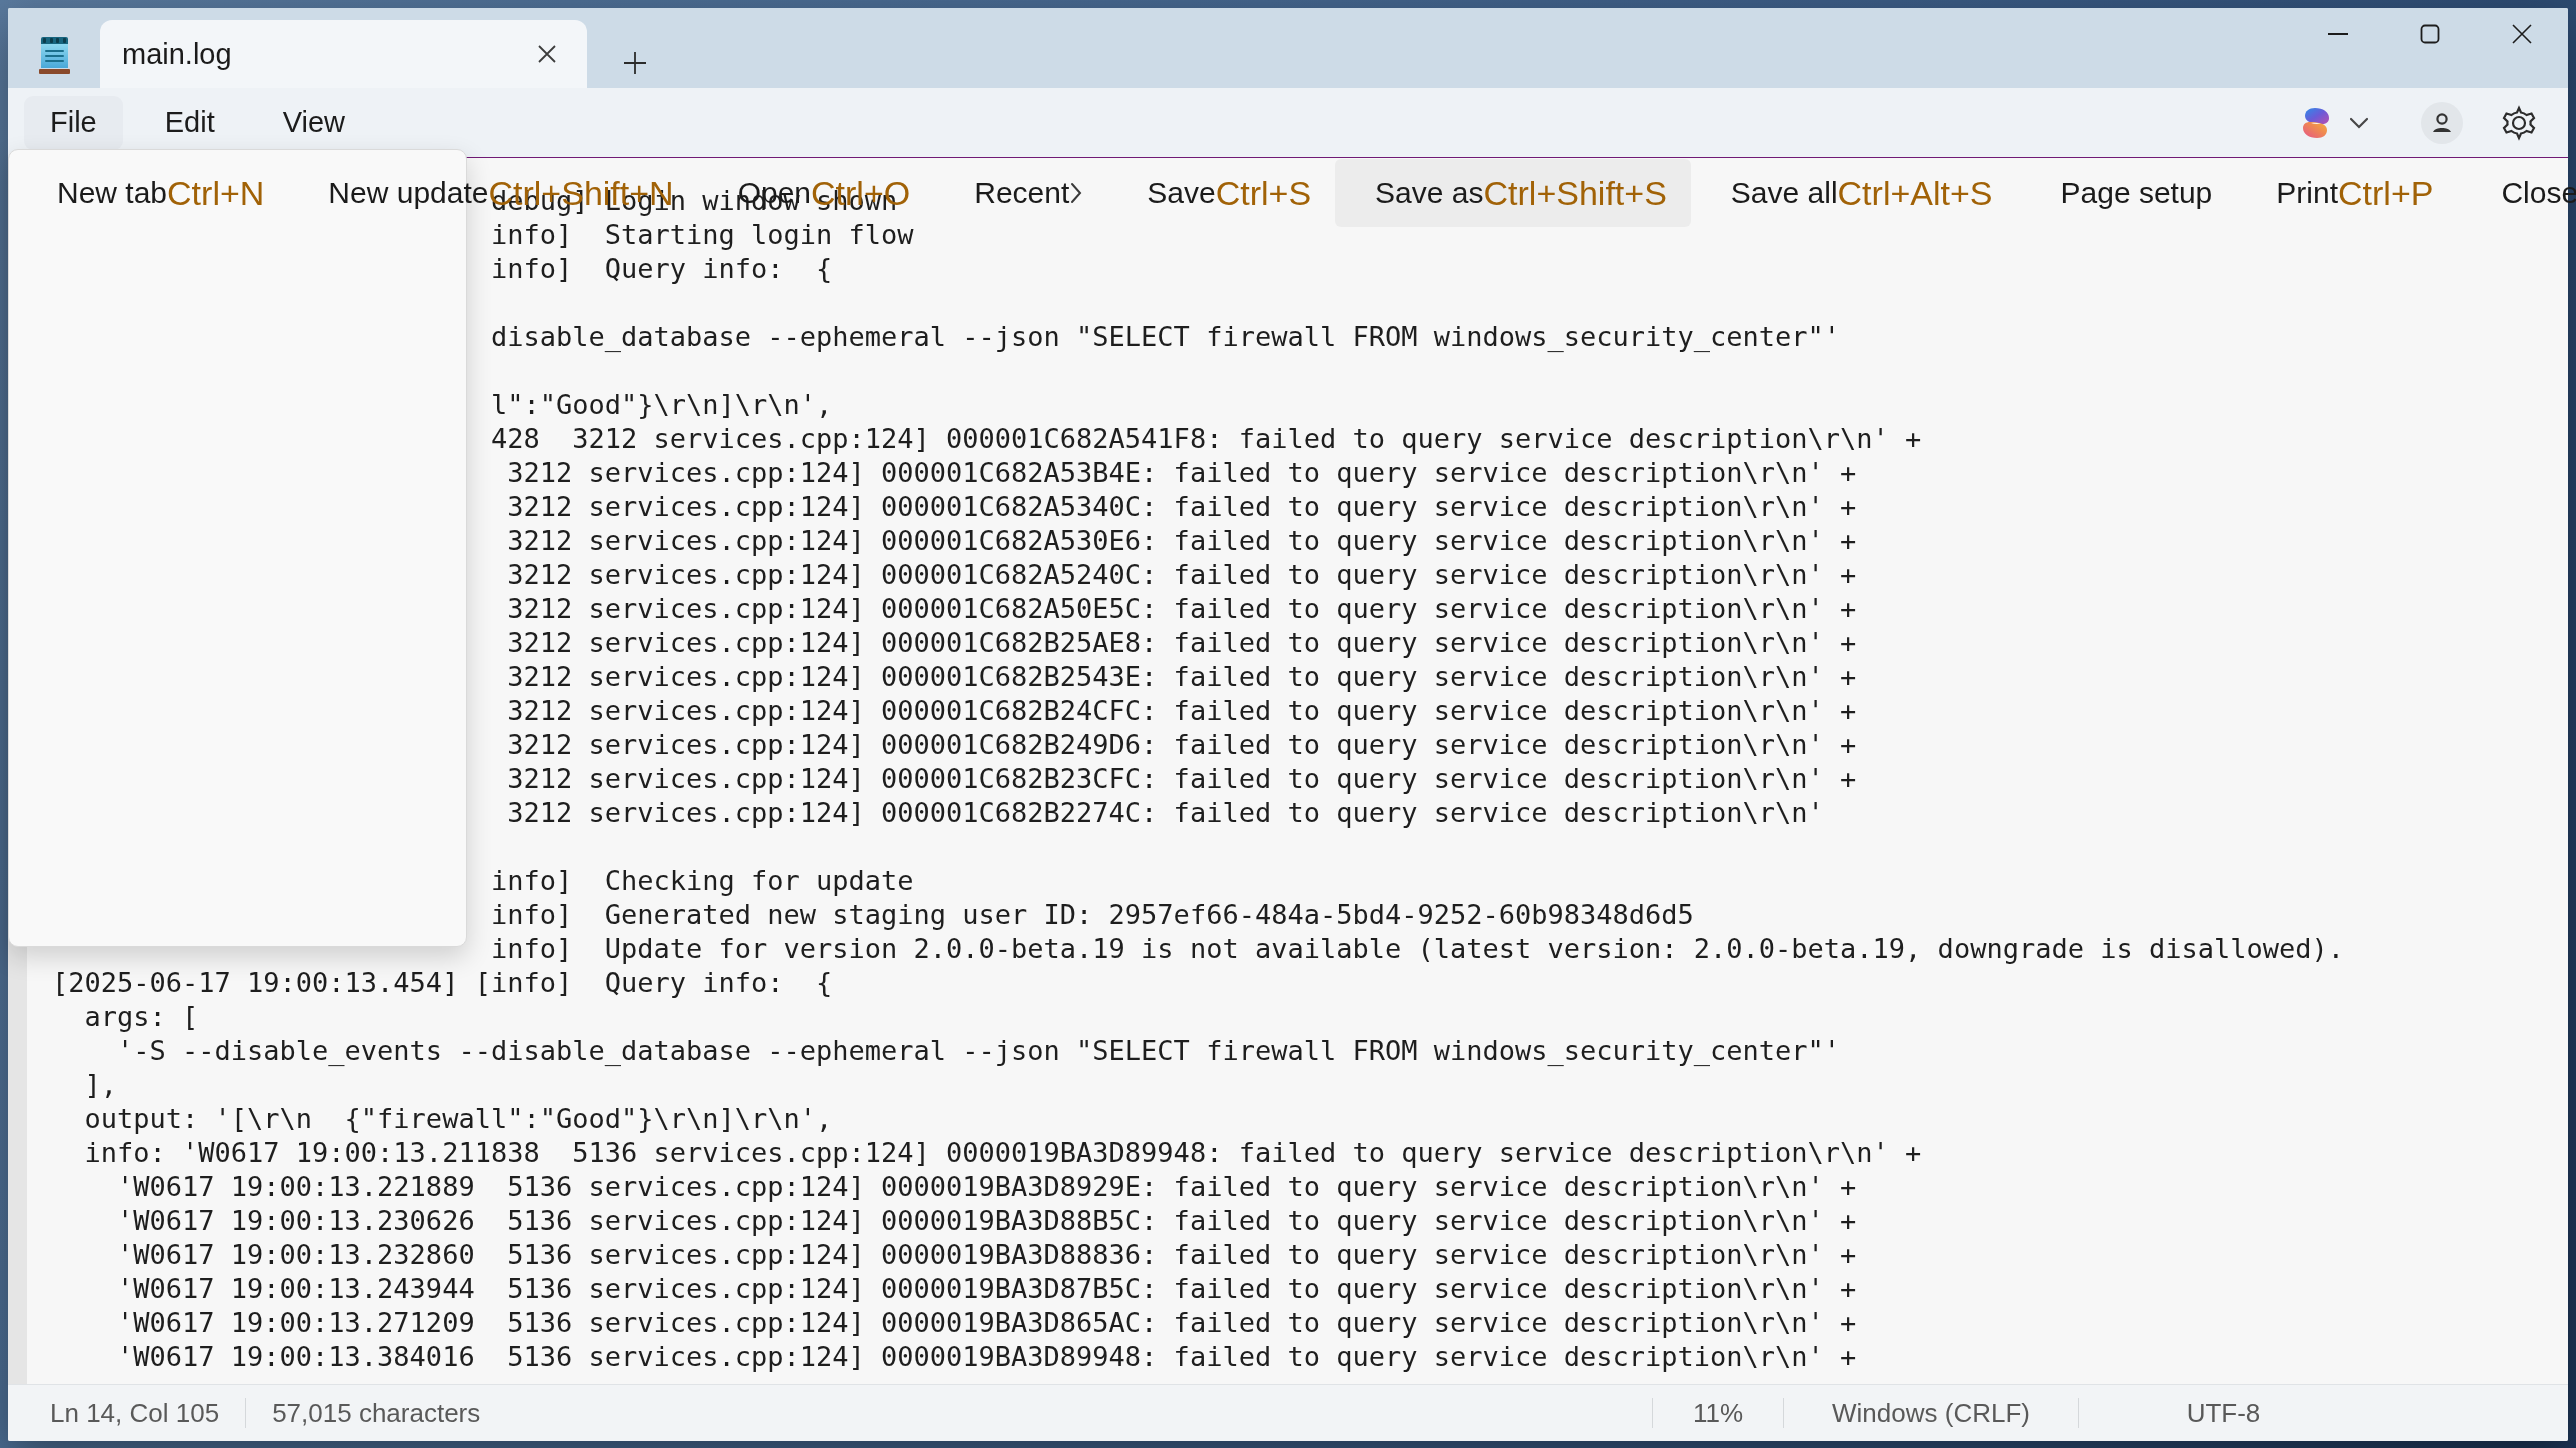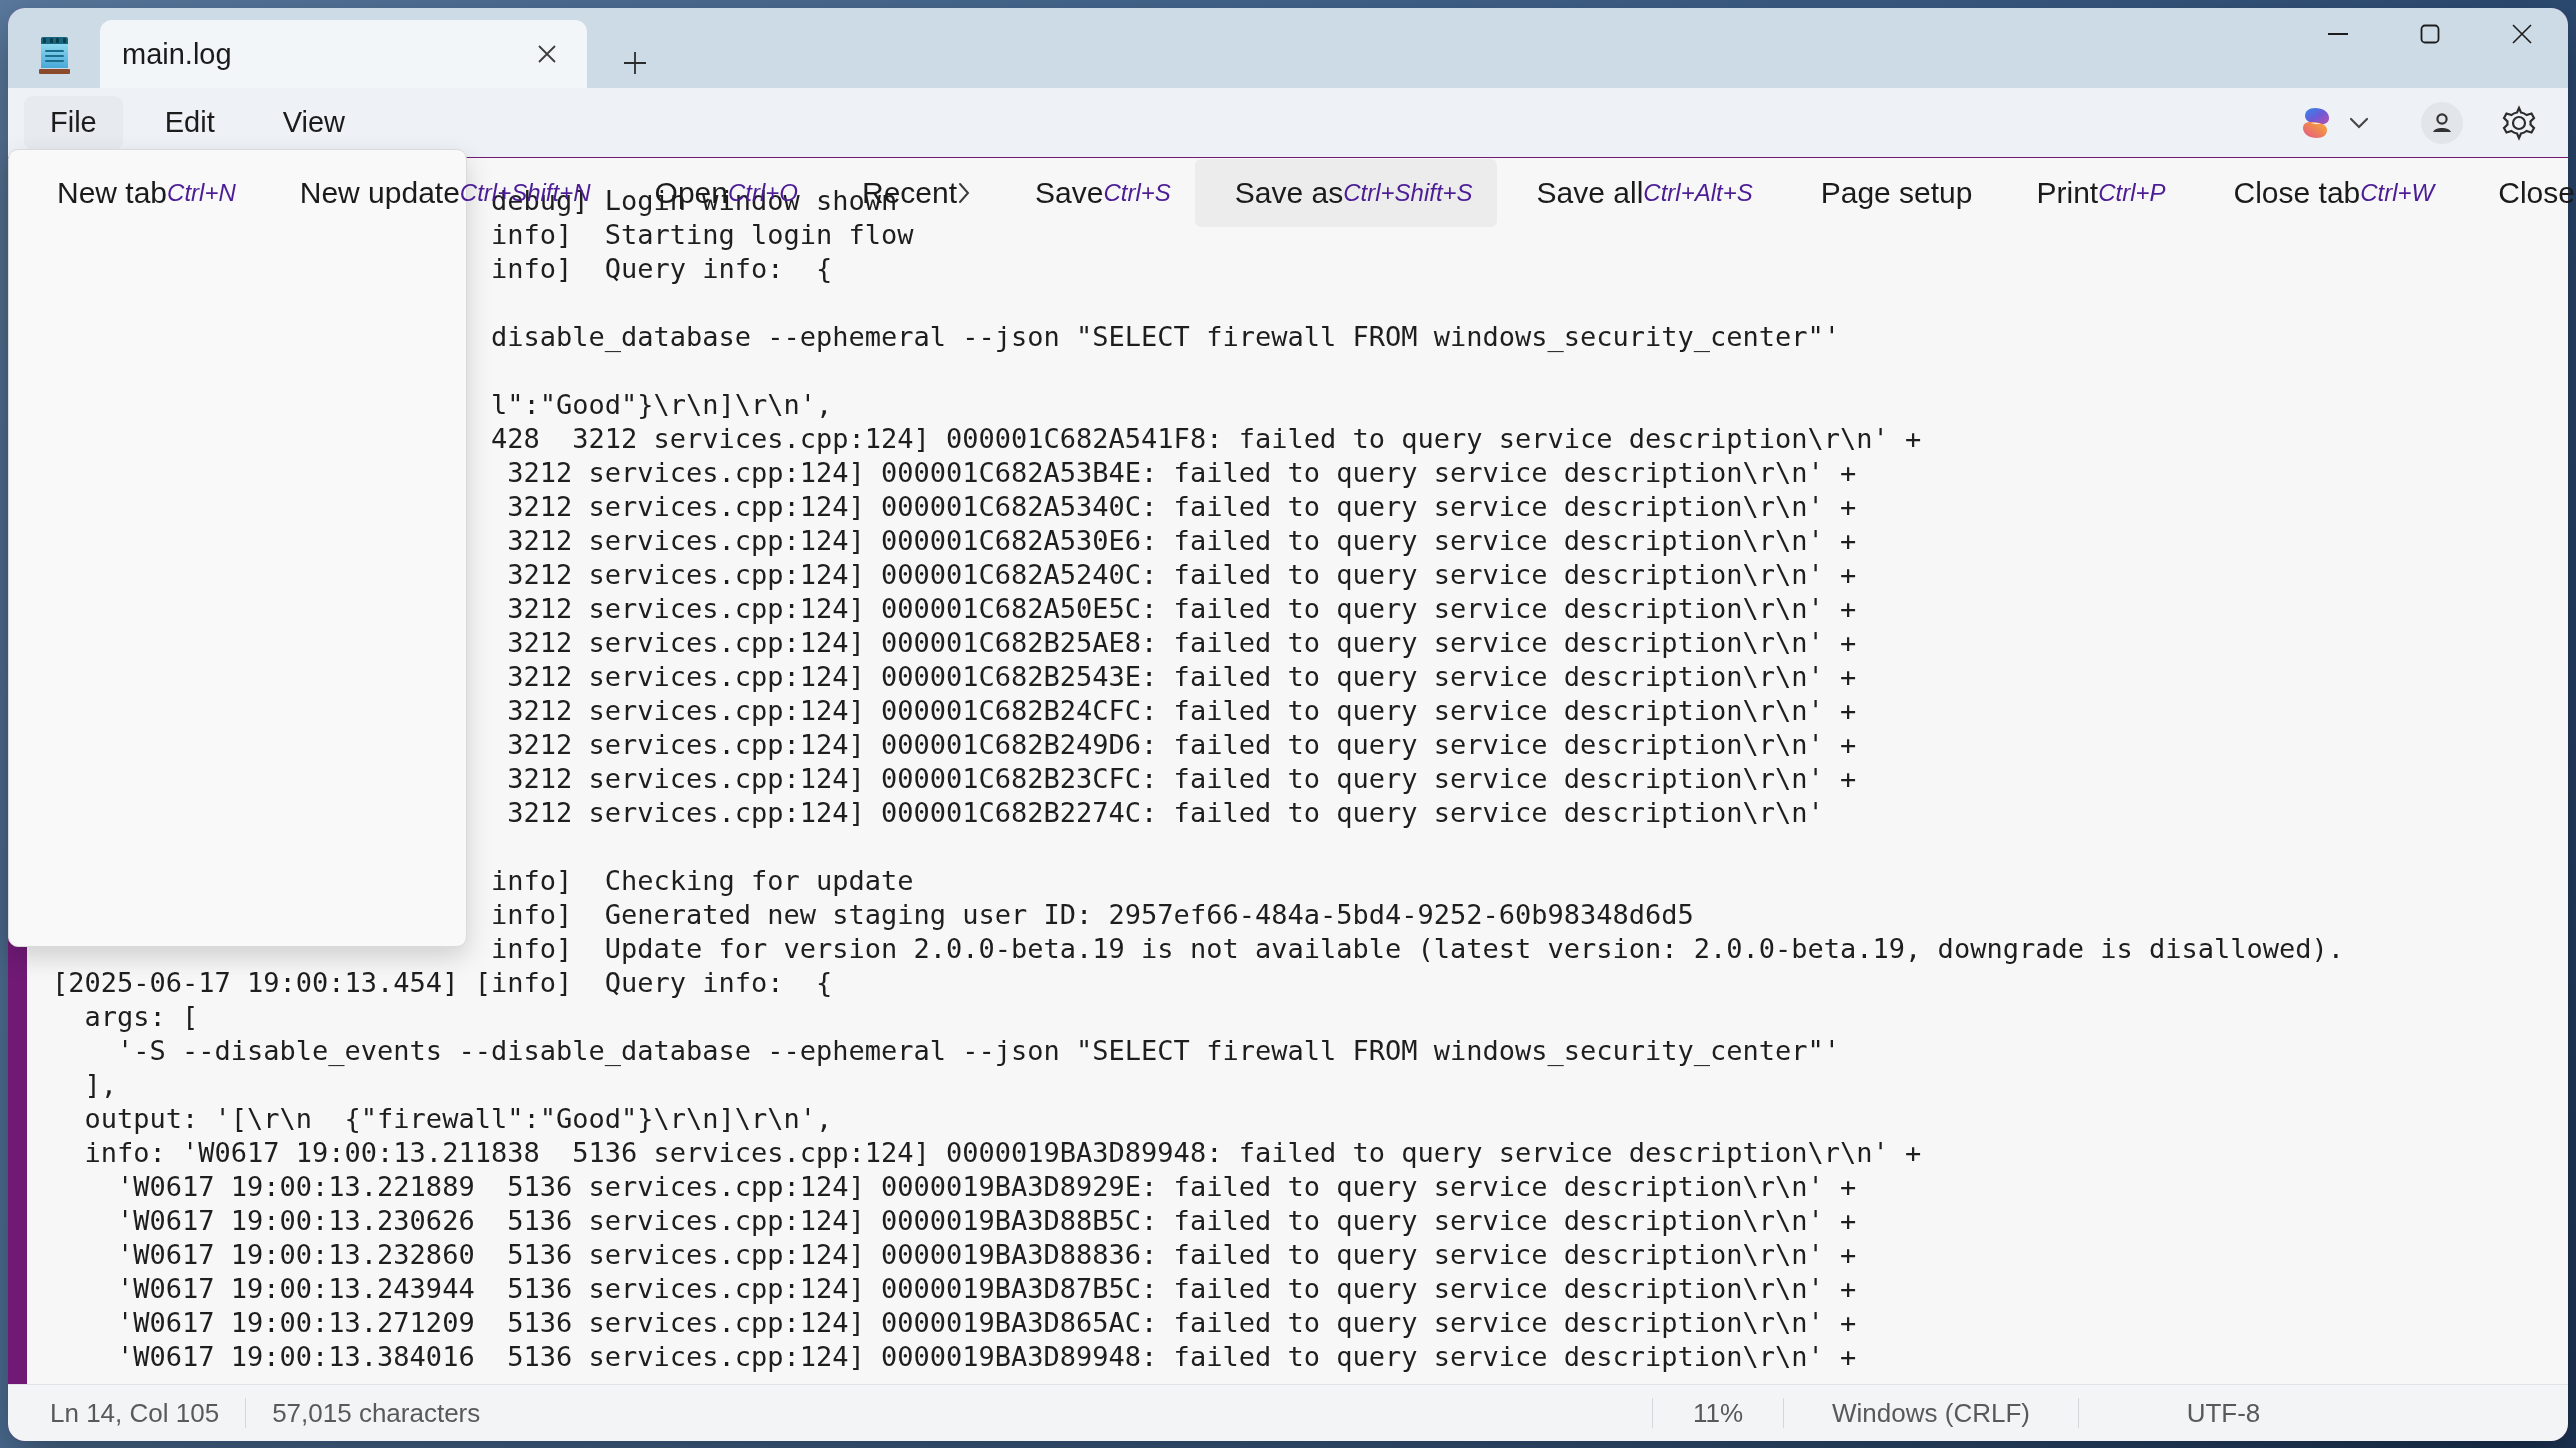--- a/index.html
+++ b/index.html
@@ -3,22 +3,22 @@
 <meta charset="utf-8">
 <style>
   html,body{margin:0;padding:0;}
   body{
     width:2576px;height:1449px;position:relative;overflow:hidden;
     background:linear-gradient(112deg,#5a7a9e 0%,#4d6e94 18%,#44658d 40%,#3a5a83 62%,#2c4a71 82%,#1d3557 100%);
     font-family:"Liberation Sans",sans-serif;
   }
   .window{
     position:absolute;left:8px;top:8px;width:2560px;height:1433px;
-    border-radius:17px;overflow:hidden;display:flex;flex-direction:column;
-    box-shadow:0 18px 50px rgba(0,0,0,.38);background:#701a75;
+    border-radius:2px;overflow:hidden;display:flex;flex-direction:column;
+    box-shadow:0 18px 50px rgba(0,0,0,.38);background:#e5e5e5;
   }
   
   .titlebar{height:80px;background:#cddbe7;position:relative;flex:0 0 auto;}
   .app-icon{position:absolute;left:33px;top:29px;width:27px;height:34px;}
   .app-icon .spiral{height:7px;background:#17657f;border-radius:2px 2px 0 0;display:flex;justify-content:space-around;align-items:center;}
   .app-icon .spiral i{width:3px;height:5px;background:#0b3d4d;border-radius:1px;}
   .app-icon .pad{height:21px;background:linear-gradient(180deg,#8ed8f0,#49a8d8);padding-top:3px;}
   .app-icon .pad i{display:block;height:2.5px;margin:2.5px 4px 0 4px;background:#1b6f8d;border-radius:1px;}
   .app-icon .base{height:5px;background:#8a4a2b;border-radius:1px;margin:1px -2px 0 -2px;}
   .tab{
@@ -66,21 +66,21 @@
     background:#f9f9f9;border:1px solid #dadada;border-radius:10px;
     box-shadow:0 10px 26px rgba(0,0,0,.16);padding:9px 8px;box-sizing:border-box;
     display:flex;flex-direction:row;
   }
   .menu-item{
     height:68px;border-radius:6px;display:flex;align-items:center;
     padding:0 24px 0 40px;box-sizing:border-box;flex:0 0 auto;
   }
   .menu-item.highlight{background:#ececec;}
   .mi-label{font-size:30px;color:#1b1b1b;flex:1 1 auto;}
-  .mi-shortcut{font-size:24px;color:#4c1d95;font-style:italic;}
+  .mi-shortcut{font-size:34px;color:#a16207;}
   .menu-sep{height:1px;background:#e2e2e2;margin:8px 2px;flex:0 0 auto;}
   .submenu-arrow svg{display:block;}
 </style>
 </head>
 <body>
 
 <div class="window">
 
   <div class="titlebar">
     <div class="app-icon">

